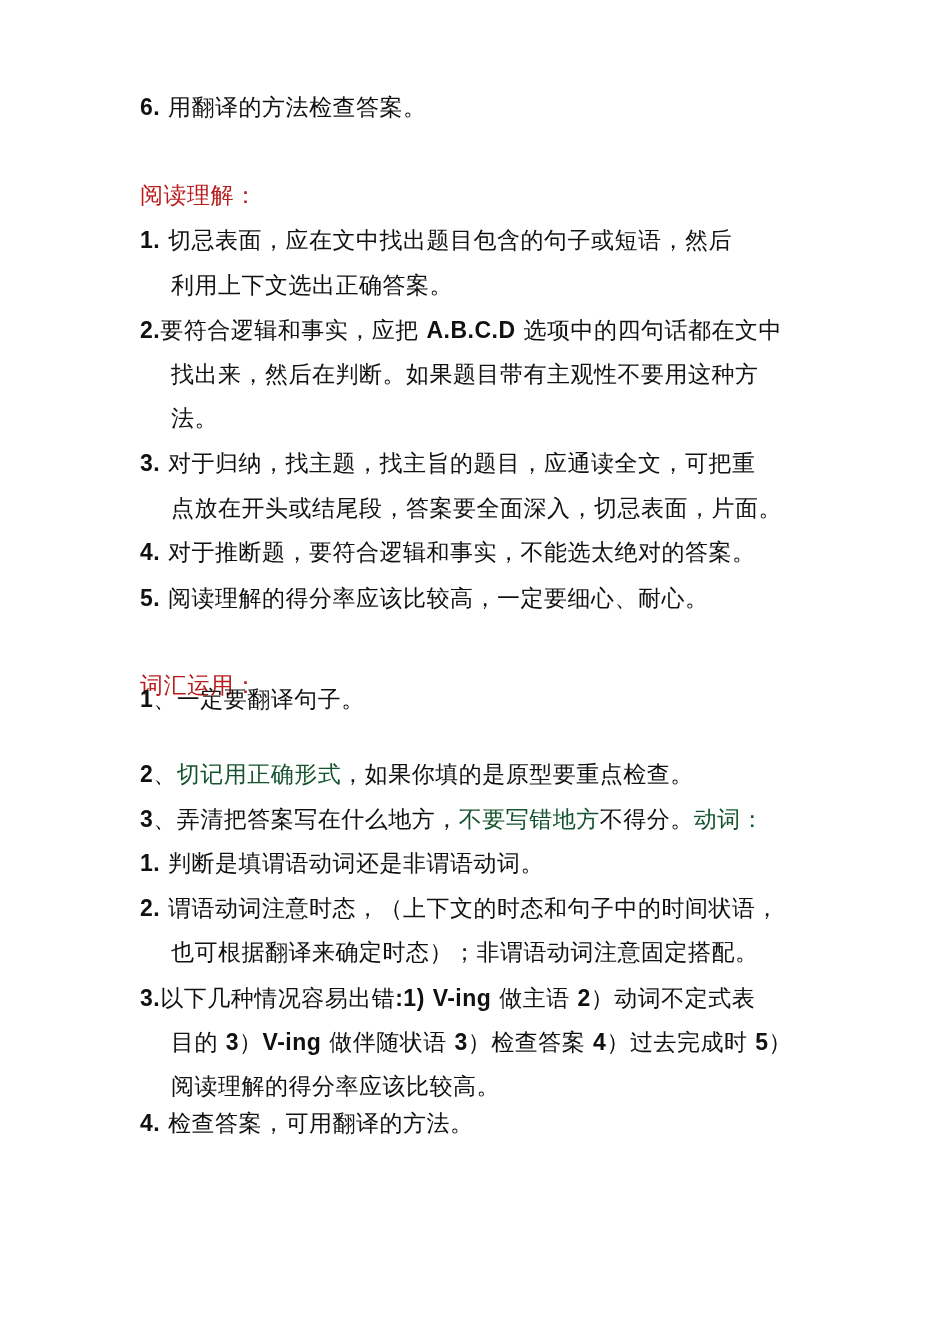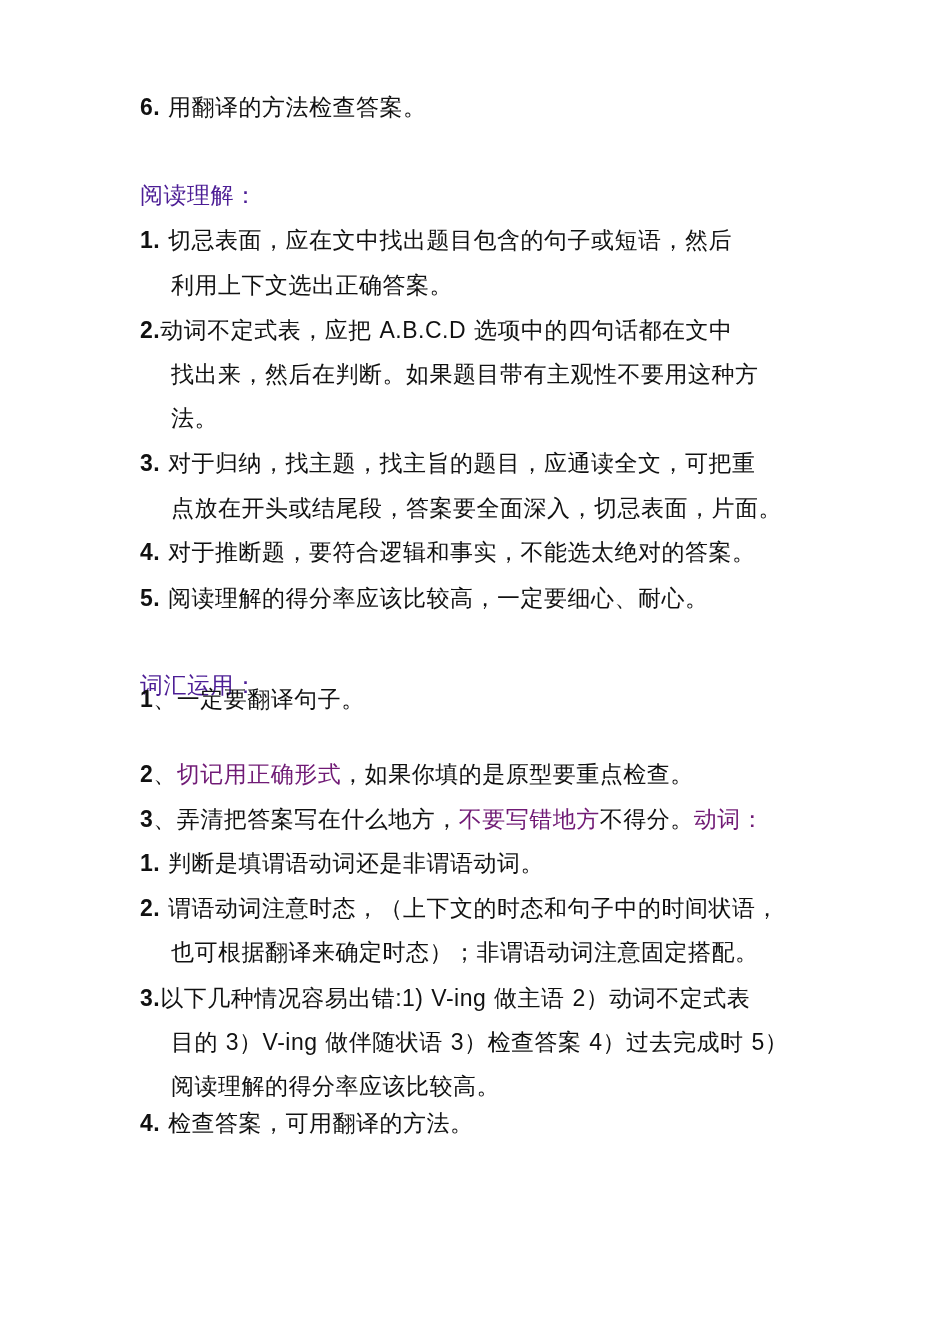--- a/index.html
+++ b/index.html
@@ -1,42 +1,42 @@
 <!DOCTYPE html>
 <html><head>
 <meta charset="utf-8">
 <style>
   html, body { margin: 0; padding: 0; background: #ffffff; }
   body { width: 950px; height: 1344px; position: relative; overflow: hidden;
          font-family: "DejaVu Sans", "Liberation Sans", sans-serif; color: #111; }
   .line { position: absolute; left: 140px; font-size: 23px; line-height: 30px; white-space: nowrap; letter-spacing: 0.5px; }
   .indent { left: 171px; }
   .num { font-family: "Liberation Sans", sans-serif; font-weight: bold; font-size: 23px; }
-  .bold { font-family: "Liberation Sans", sans-serif; font-weight: normal; }
-  .red { color: #701a75; }
-  .heading { color: #4c1d95; }
+  .bold { font-family: "Liberation Sans", sans-serif; font-weight: bold; }
+  .red { color: #14532d; }
+  .heading { color: #b91c1c; }
 </style>
 </head>
 <body>
 
 <div>
 
   <div class="line" style="top:92px">
     <span class="num">6.</span><span> 用翻译的方法检查答案。</span>
   </div>
 
   <div class="line heading" style="top:180px">阅读理解：</div>
 
   <div class="line" style="top:225px">
     <span class="num">1.</span><span> 切忌表面，应在文中找出题目包含的句子或短语，然后</span>
   </div>
   <div class="line indent" style="top:270px">利用上下文选出正确答案。</div>
 
   <div class="line" style="top:315px">
-    <span class="num">2.</span><span>动词不定式表，应把 </span><span class="bold">A.B.C.D</span><span> 选项中的四句话都在文中</span>
+    <span class="num">2.</span><span>要符合逻辑和事实，应把 </span><span class="bold">A.B.C.D</span><span> 选项中的四句话都在文中</span>
   </div>
   <div class="line indent" style="top:359px">找出来，然后在判断。如果题目带有主观性不要用这种方</div>
   <div class="line indent" style="top:403px">法。</div>
 
   <div class="line" style="top:448px">
     <span class="num">3.</span><span> 对于归纳，找主题，找主旨的题目，应通读全文，可把重</span>
   </div>
   <div class="line indent" style="top:493px">点放在开头或结尾段，答案要全面深入，切忌表面，片面。</div>
 
   <div class="line" style="top:537px">

